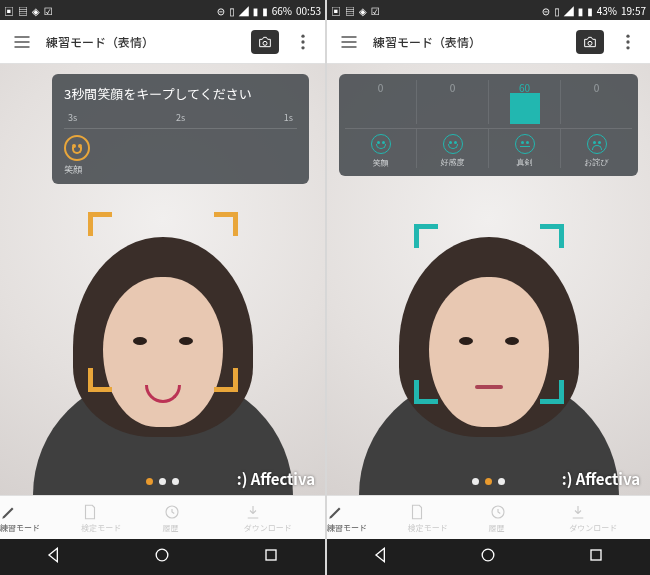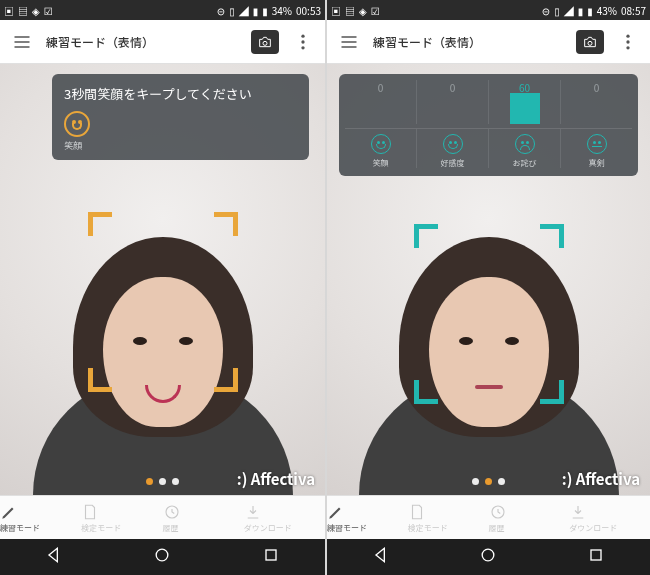--- a/index.html
+++ b/index.html
@@ -108,21 +108,21 @@
     border-radius: 6px; padding: 6px 6px 8px;
   }
   .bar-row { display:flex; height:44px; align-items:flex-end; }
   .bar-cell { flex:1; display:flex; flex-direction:column; align-items:center; justify-content:flex-end; height:100%; position:relative; }
   .bar-cell + .bar-cell { border-left:1px solid rgba(255,255,255,0.1); }
   .bar { width: 30px; background:#22b7b0; }
   .bar-val { position:absolute; top:0; font-size:10px; color:#22b7b0; }
   .bar-val.zero { color:#9aa0a3; }
   .metric-icons { display:flex; margin-top:4px; border-top:1px solid rgba(255,255,255,0.12); }
   .metric-cell { flex:1; display:flex; flex-direction:column; align-items:center; padding-top:5px; gap:3px; }
-  .metric-cell + .metric-cell { border-left:1px solid rgba(255,255,255,0.1); }
+  .metric-cell + .metric-cell { border-left:1px solid rgba(255,255,255,0.1);font-family:Liberation Serif, serif; }
   .mface { width:20px; height:20px; border:1.5px solid #22b7b0; border-radius:50%; position:relative; }
   .mface::before,.mface::after{content:"";position:absolute;width:3px;height:3px;background:#22b7b0;border-radius:50%;top:6px;}
   .mface::before{left:5px;} .mface::after{right:5px;}
   .mface .m{position:absolute;left:4px;right:4px;}
   .mface.smile .m{bottom:4px;height:5px;border:1.5px solid #22b7b0;border-top:none;border-radius:0 0 10px 10px;}
   .mface.flat .m{bottom:6px;height:1.5px;background:#22b7b0;}
   .mface.frown .m{bottom:3px;height:5px;border:1.5px solid #22b7b0;border-bottom:none;border-radius:10px 10px 0 0;}
   .metric-label{font-size:8px;color:#cfd2d4;}
 
   
@@ -162,21 +162,21 @@
       <span class="sb-ic">▤</span>
       <span class="sb-ic">◈</span>
       <span class="sb-ic">☑</span>
     </div>
     <div class="sb-right">
       <span class="sb-ic">⊝</span>
       <span class="sb-ic">▯</span>
       <span class="sb-ic">◢</span>
       <span class="sb-ic">▮</span>
       <span class="sb-ic">▮</span>
-      <span>34%</span>
+      <span>66%</span>
       <span>00:53</span>
     </div>
   </div>
 
   <div class="appbar">
     <div class="iconbtn">
       <svg width="20" height="20" viewBox="0 0 24 24">
           <path d="M3 6h18M3 12h18M3 18h18" stroke="#555" stroke-width="2" fill="none"></path>
         </svg>
     </div>
@@ -211,20 +211,25 @@
 
     <div class="face-frame" style="top:148px;color:#e9a63a;">
       <div class="corner tl"></div>
         <div class="corner tr"></div>
       <div class="corner bl"></div>
         <div class="corner br"></div>
     </div>
 
     <div class="overlay-card">
       <div class="overlay-title">3秒間笑顔をキープしてください</div>
+      <div class="countdown-row">
+        <span>3s</span>
+        <span>2s</span>
+        <span>1s</span>
+      </div>
       <div class="smile-row">
         <div>
           <div class="smile-circ">
               <div class="smile-arc"></div>
             </div>
           <div class="smile-label">笑顔</div>
         </div>
       </div>
     </div>
 
@@ -286,21 +291,21 @@
       <span class="sb-ic">◈</span>
       <span class="sb-ic">☑</span>
     </div>
     <div class="sb-right">
       <span class="sb-ic">⊝</span>
       <span class="sb-ic">▯</span>
       <span class="sb-ic">◢</span>
       <span class="sb-ic">▮</span>
       <span class="sb-ic">▮</span>
       <span>43%</span>
-      <span>08:57</span>
+      <span>19:57</span>
     </div>
   </div>
 
   <div class="appbar">
     <div class="iconbtn">
       <svg width="20" height="20" viewBox="0 0 24 24">
           <path d="M3 6h18M3 12h18M3 18h18" stroke="#555" stroke-width="2" fill="none"></path>
         </svg>
     </div>
     <div class="title">練習モード（表情）</div>
@@ -365,31 +370,31 @@
             </div>
           <span class="metric-label">笑顔</span>
         </div>
         <div class="metric-cell">
           <div class="mface smile">
               <div class="m"></div>
             </div>
           <span class="metric-label">好感度</span>
         </div>
         <div class="metric-cell">
+          <div class="mface flat">
+              <div class="m"></div>
+            </div>
+          <span class="metric-label">真剣</span>
+        </div>
+        <div class="metric-cell">
           <div class="mface frown">
               <div class="m"></div>
             </div>
           <span class="metric-label">お詫び</span>
         </div>
-        <div class="metric-cell">
-          <div class="mface flat">
-              <div class="m"></div>
-            </div>
-          <span class="metric-label">真剣</span>
-        </div>
       </div>
     </div>
 
     <div class="dots">
       <div class="dot"></div>
       <div class="dot active"></div>
       <div class="dot"></div>
     </div>
     <div class="brand">:) Affectiva</div>
   </div>

